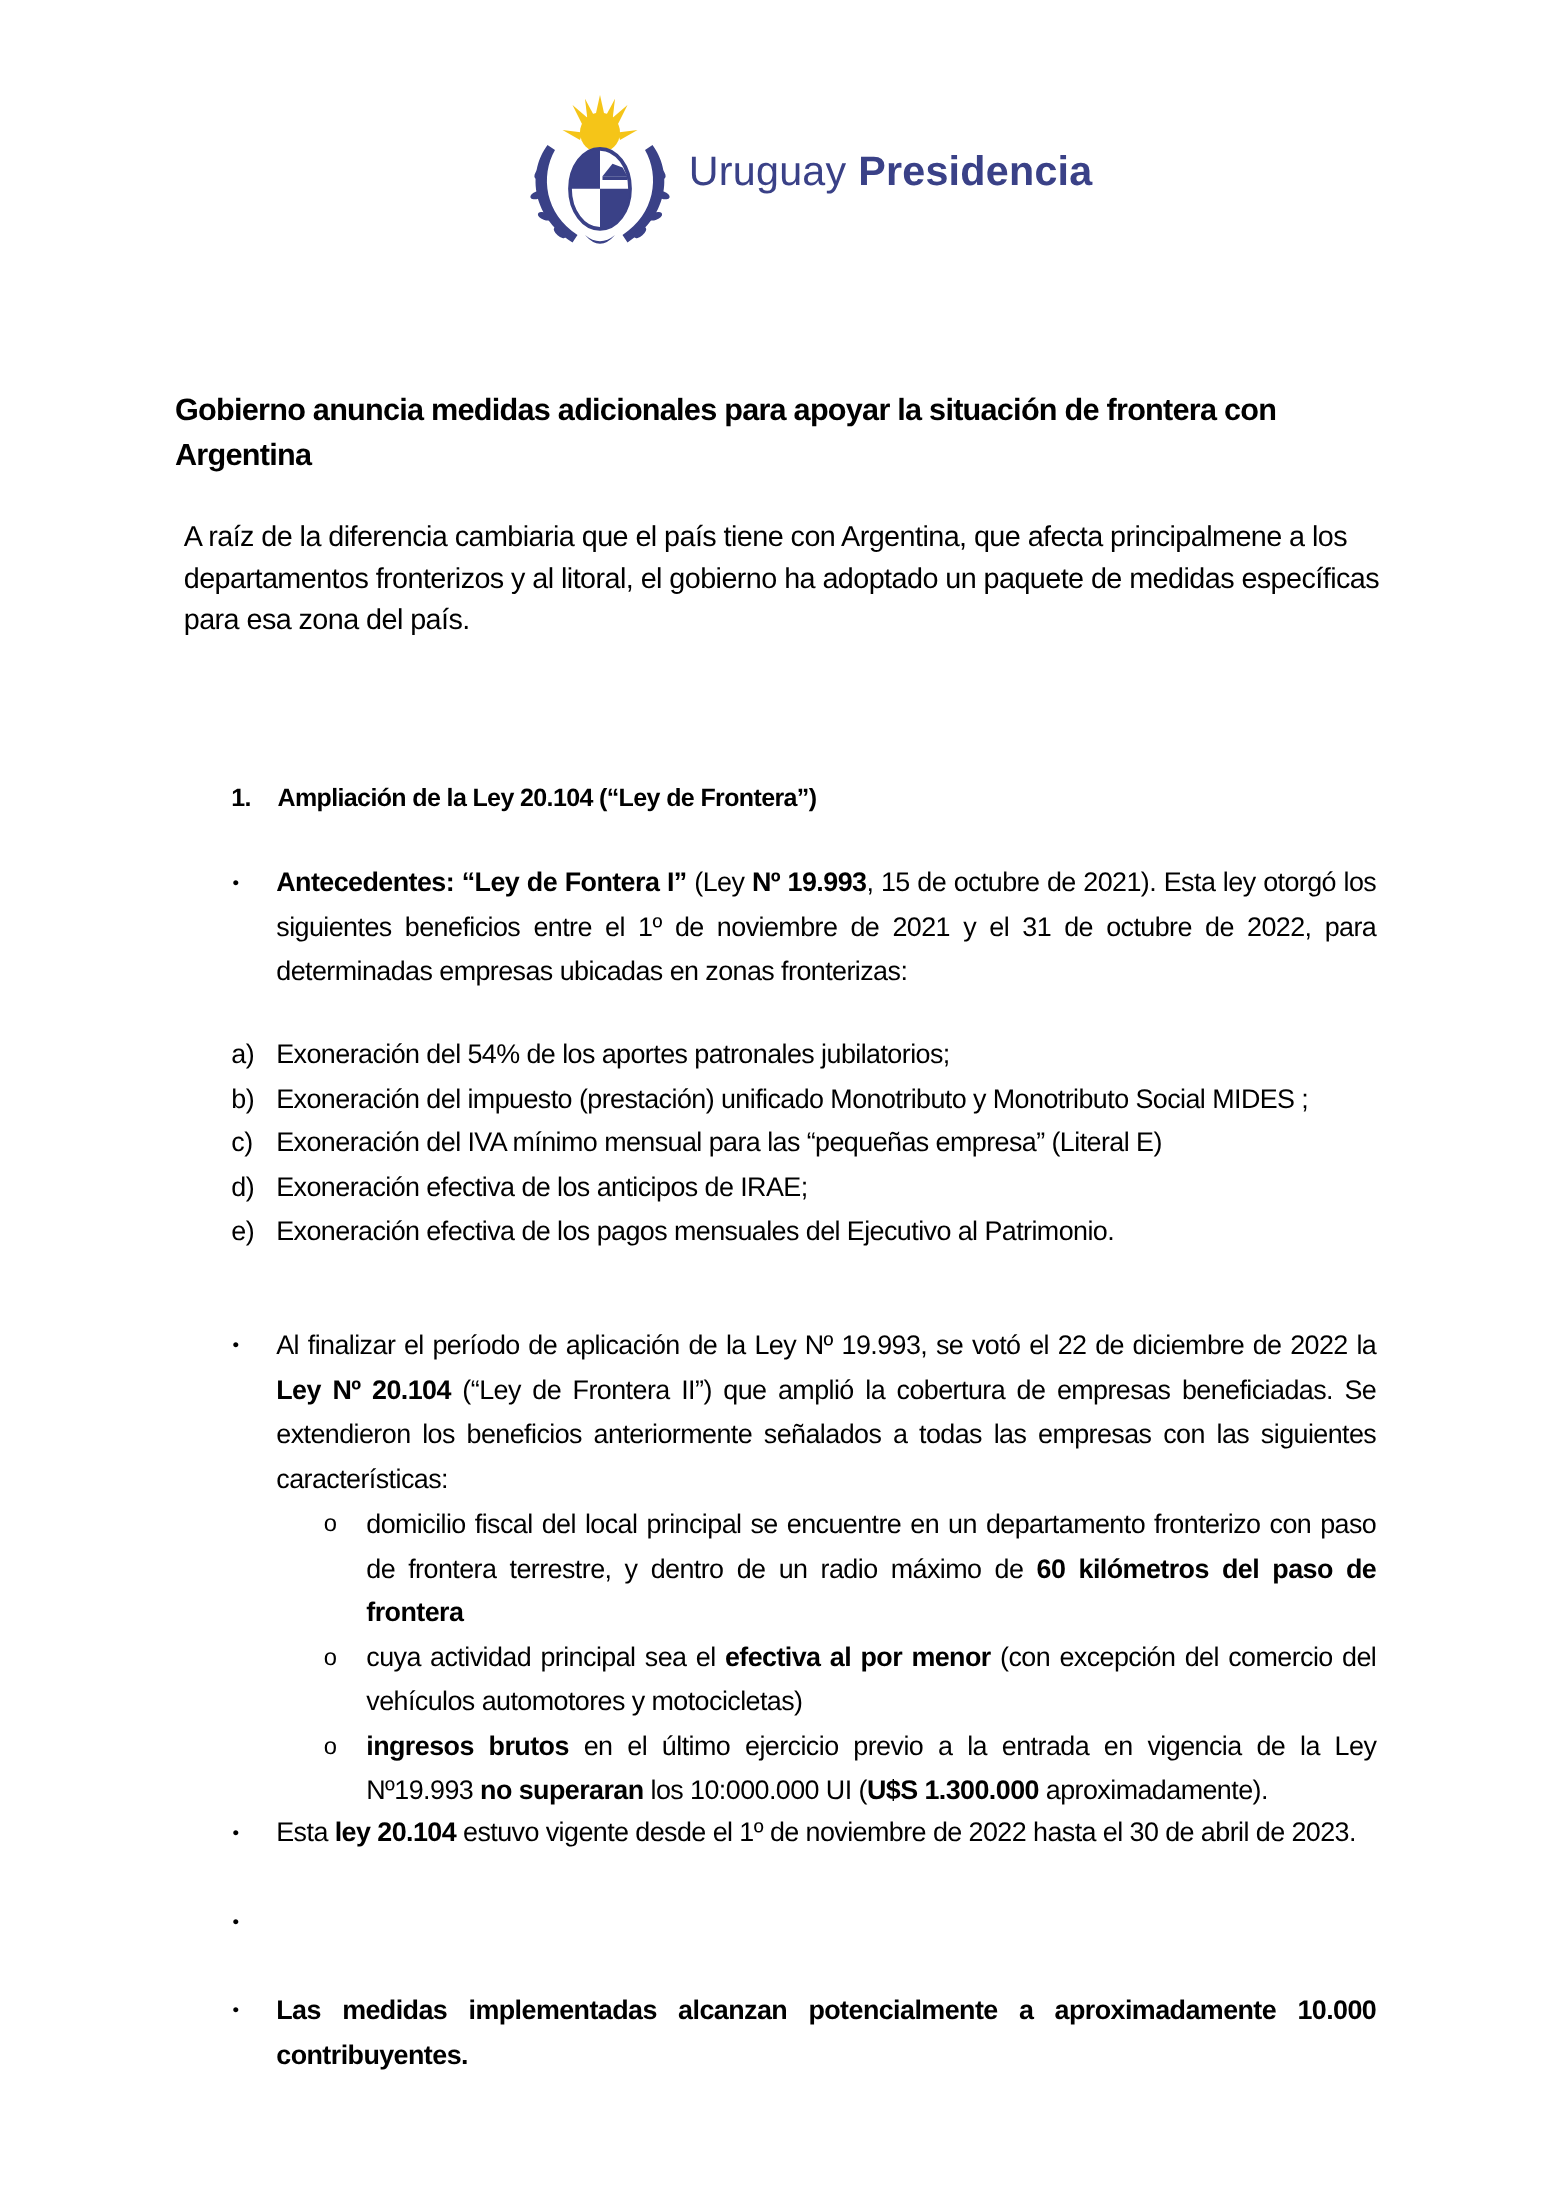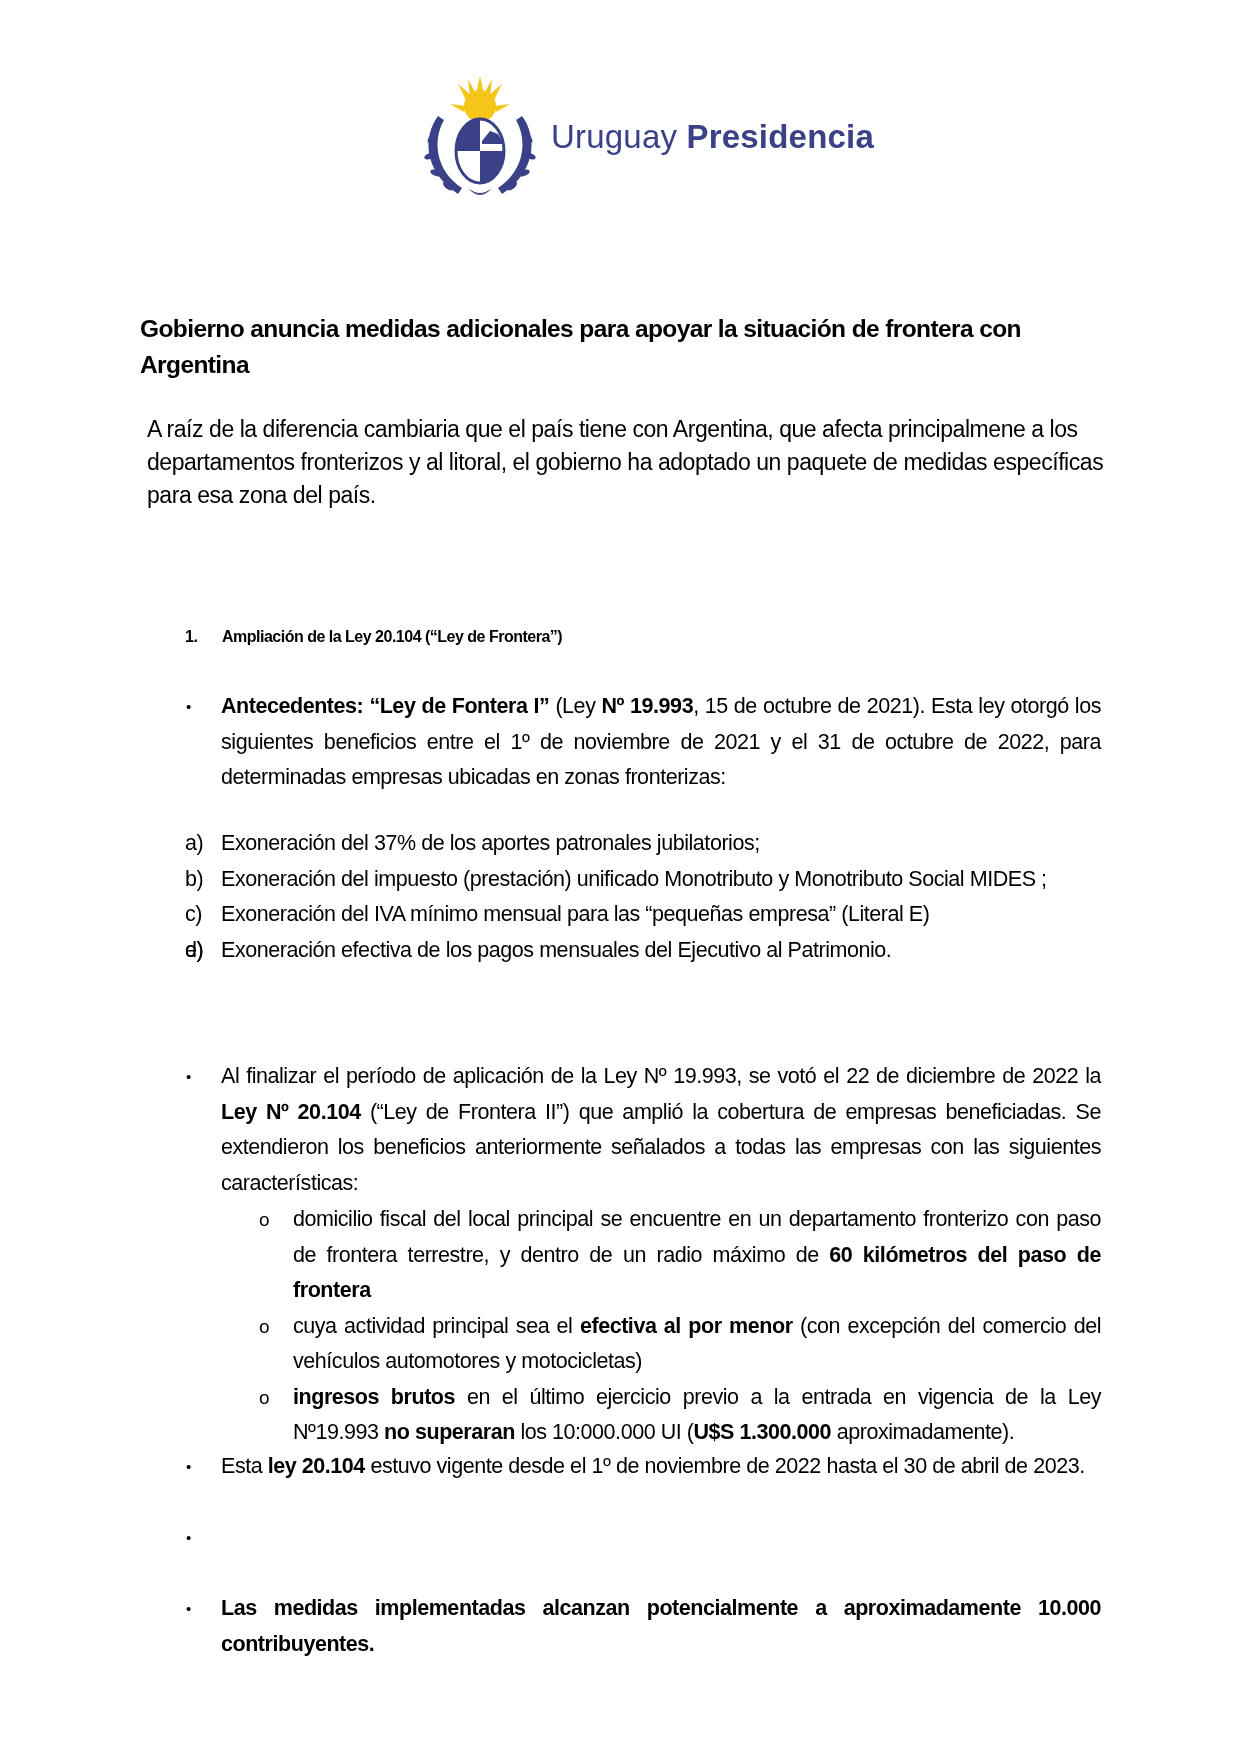--- a/index.html
+++ b/index.html
@@ -18,21 +18,21 @@
   .title { position: absolute; left: 140px; top: 311px; width: 960px; text-align: left;
            font-weight: 700; font-size: 24.5px; line-height: 36px; letter-spacing: -0.6px; }
 
   .intro { position: absolute; left: 147px; top: 413px; width: 960px; font-size: 23px;
            line-height: 33px; letter-spacing: -0.45px; }
 
   .body-text { font-size: 21.5px; line-height: 35.5px; letter-spacing: -0.45px; }
   .justify { text-align: justify; }
 
   .section-heading { position: absolute; left: 185px; top: 628px; font-weight: 700;
-                     font-size: 16px; letter-spacing: -0.5px; white-space: nowrap; }
+                     font-size: 20px; letter-spacing: -0.5px; white-space: nowrap; }
   .section-heading .num { display: inline-block; width: 37px; }
 
   .block { position: absolute; left: 221px; width: 880px; }
   .bullet-mark { position: absolute; left: -35px; font-size: 15px; }
   .alpha-list { position: absolute; left: 185px; width: 916px; }
   .alpha-item { position: relative; padding-left: 36px; }
   .alpha-item .lbl { position: absolute; left: 0; top: 0; }
   .sub-list { position: absolute; left: 293px; width: 808px; }
   .sub-item { position: relative; }
   .sub-item .circ { position: absolute; left: -34px; top: 0; font-size: 19px; }
@@ -97,32 +97,33 @@
 
   <div class="block body-text justify" style="top:689px;">
     <span class="bullet-mark">•</span>
     <b>Antecedentes:</b>
     <b>“Ley de Fontera I”</b><span> (Ley </span><b>Nº 19.993</b><span>, 15 de octubre de 2021). Esta ley otorgó los siguientes beneficios entre el 1º de noviembre de 2021 y el 31 de octubre de 2022, para determinadas empresas ubicadas en zonas fronterizas:</span>
   </div>
 
   <div class="alpha-list body-text justify" style="top:826px;">
     <div class="alpha-item">
       <span class="lbl">a)</span>
-      <span>Exoneración del 37% de los aportes patronales jubilatorios;</span>
+      <span>Exoneración del 54% de los aportes patronales jubilatorios;</span>
     </div>
     <div class="alpha-item">
       <span class="lbl">b)</span>
       <span>Exoneración del impuesto (prestación) unificado Monotributo y Monotributo Social MIDES ;</span>
     </div>
     <div class="alpha-item">
       <span class="lbl">c)</span>
       <span>Exoneración del IVA mínimo mensual para las “pequeñas empresa” (Literal E)</span>
     </div>
     <div class="alpha-item">
       <span class="lbl">d)</span>
+      <span>Exoneración efectiva de los anticipos de IRAE;</span>
     </div>
     <div class="alpha-item">
       <span class="lbl">e)</span>
       <span>Exoneración efectiva de los pagos mensuales del Ejecutivo al Patrimonio.</span>
     </div>
   </div>
 
   <div class="block body-text justify" style="top:1059px;">
     <span class="bullet-mark">•</span>
     <span>Al finalizar el período de aplicación de la Ley Nº 19.993, se votó el 22 de diciembre de 2022 la </span><b>Ley Nº 20.104</b><span> (“Ley de Frontera II”) que amplió la cobertura de empresas beneficiadas. Se extendieron los beneficios anteriormente señalados a todas las empresas con las siguientes características:</span>

